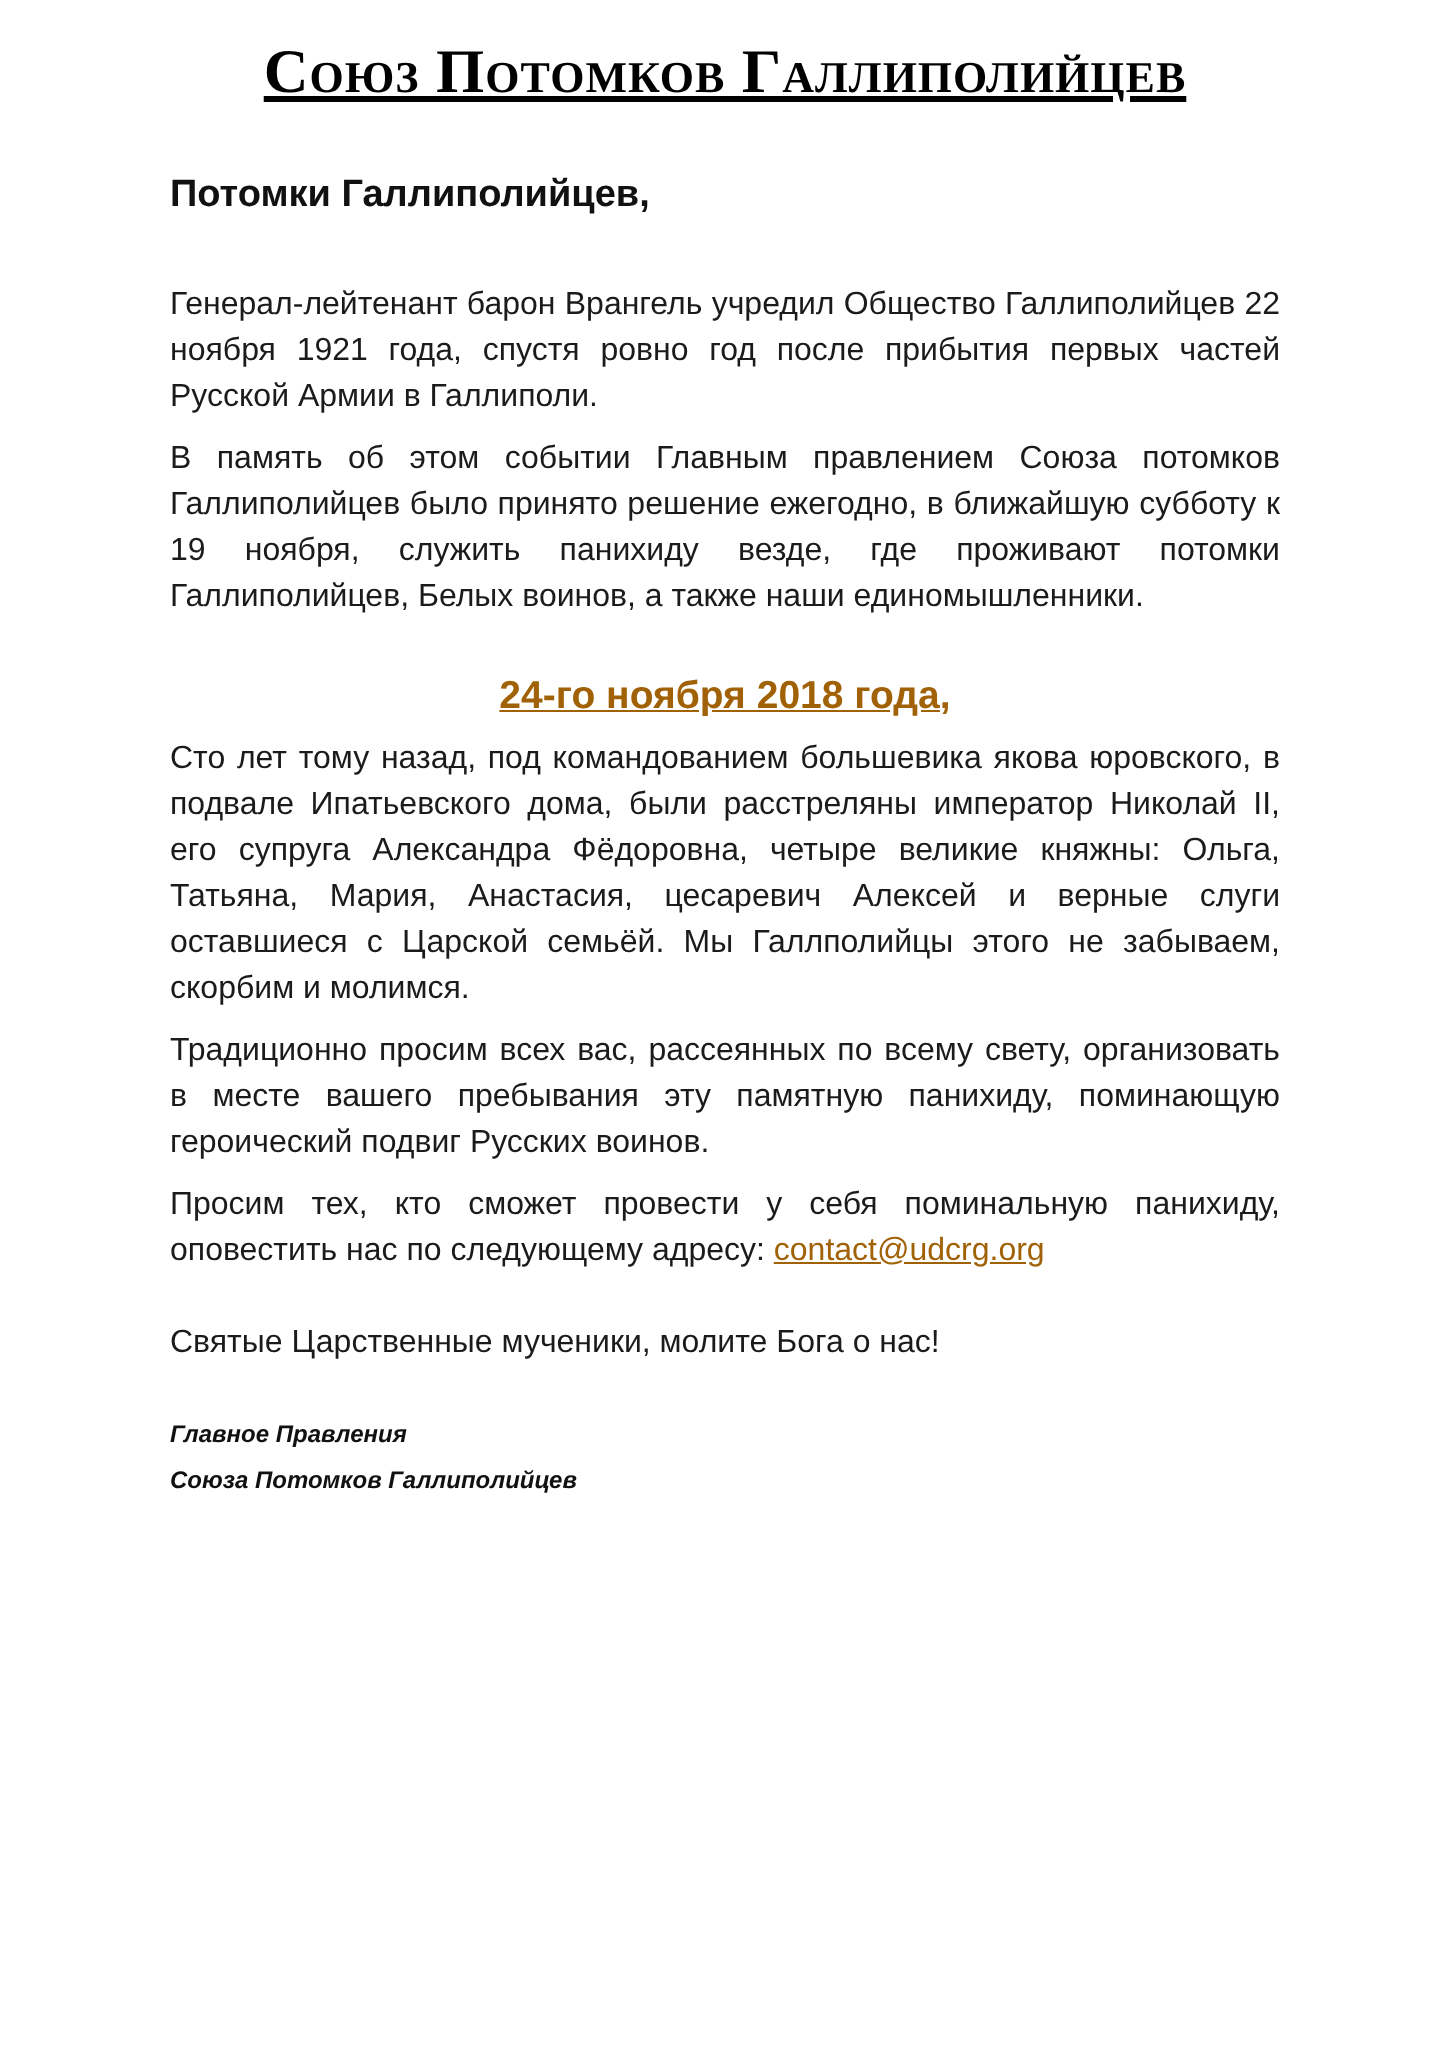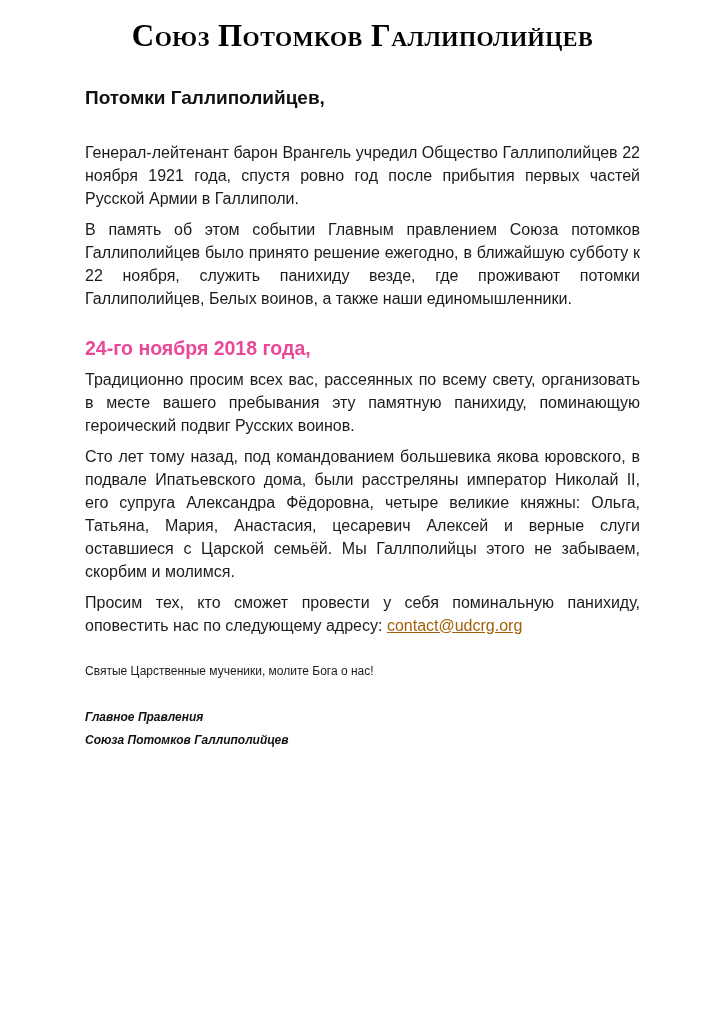--- a/index.html
+++ b/index.html
@@ -46,20 +46,21 @@
   .doc-title {
     margin: 10px 0 0 0;
     font-family: "Liberation Serif", "DejaVu Serif", serif;
     font-variant: small-caps;
     font-weight: bold;
     font-size: 31px;
     line-height: 1.15;
     text-align: center;
     color: #000000;
     letter-spacing: 0.5px;
+    text-decoration: underline;
   }
   .salutation {
     margin: 32px 0 0 0;
     font-weight: bold;
     font-size: 19px;
     line-height: 23px;
     color: #111111;
   }
   .para {
     margin: 8px 0 0 0;
@@ -68,26 +69,27 @@
     text-align: justify;
   }
   .para.first {
     margin-top: 32px;
   }
   .date-heading {
     margin: 27px 0 4px 0;
     font-weight: bold;
     font-size: 19.5px;
     line-height: 23px;
-    text-align: left;
-    color: #ec4899;
+    text-align: center;
+    color: #a16207;
+    text-decoration: underline;
   }
   .closing {
     margin: 23px 0 0 0;
-    font-size: 12px;
+    font-size: 16px;
     line-height: 23px;
   }
   .signature {
     margin: 23px 0 0 0;
     font-weight: bold;
     font-size: 12px;
     line-height: 23px;
     color: #111111;
     font-style: italic;
   }
@@ -104,28 +106,28 @@
 
 
   <h1 class="doc-title">Союз Потомков Галлиполийцев</h1>
 
   <div class="salutation">
     <div>Потомки Галлиполийцев,</div>
   </div>
 
   <p class="para first">Генерал-лейтенант барон Врангель учредил Общество Галлиполийцев 22 ноября 1921 года, спустя ровно год после прибытия первых частей Русской Армии в Галлиполи.</p>
 
-  <p class="para">В память об этом событии Главным правлением Союза потомков Галлиполийцев было принято решение ежегодно, в ближайшую субботу к 22 ноября, служить панихиду везде, где проживают потомки Галлиполийцев, Белых воинов, а также наши единомышленники.</p>
+  <p class="para">В память об этом событии Главным правлением Союза потомков Галлиполийцев было принято решение ежегодно, в ближайшую субботу к 19 ноября, служить панихиду везде, где проживают потомки Галлиполийцев, Белых воинов, а также наши единомышленники.</p>
 
   <h2 class="date-heading">24-го ноября 2018 года,</h2>
 
 
+  <p class="para">Сто лет тому назад, под командованием большевика якова юровского, в подвале Ипатьевского дома, были расстреляны император Николай II, его супруга Александра Фёдоровна, четыре великие княжны: Ольга, Татьяна, Мария, Анастасия, цесаревич Алексей и верные слуги оставшиеся с Царской семьёй. Мы Галлполийцы этого не забываем, скорбим и молимся.</p>
+
   <p class="para">Традиционно просим всех вас, рассеянных по всему свету, организовать в месте вашего пребывания эту памятную панихиду, поминающую героический подвиг Русских воинов.</p>
-
-  <p class="para">Сто лет тому назад, под командованием большевика якова юровского, в подвале Ипатьевского дома, были расстреляны император Николай II, его супруга Александра Фёдоровна, четыре великие княжны: Ольга, Татьяна, Мария, Анастасия, цесаревич Алексей и верные слуги оставшиеся с Царской семьёй. Мы Галлполийцы этого не забываем, скорбим и молимся.</p>
 
   <p class="para"><span>Просим тех, кто сможет провести у себя поминальную панихиду, оповестить нас по следующему адресу: </span><a class="email-link" style="color: #a16207;">contact@udcrg.org</a></p>
 
   <p class="closing">Святые Царственные мученики, молите Бога о нас!</p>
 
   <div class="signature">
     <div>Главное Правления</div>
     <div>Союза Потомков Галлиполийцев</div>
   </div>
 

